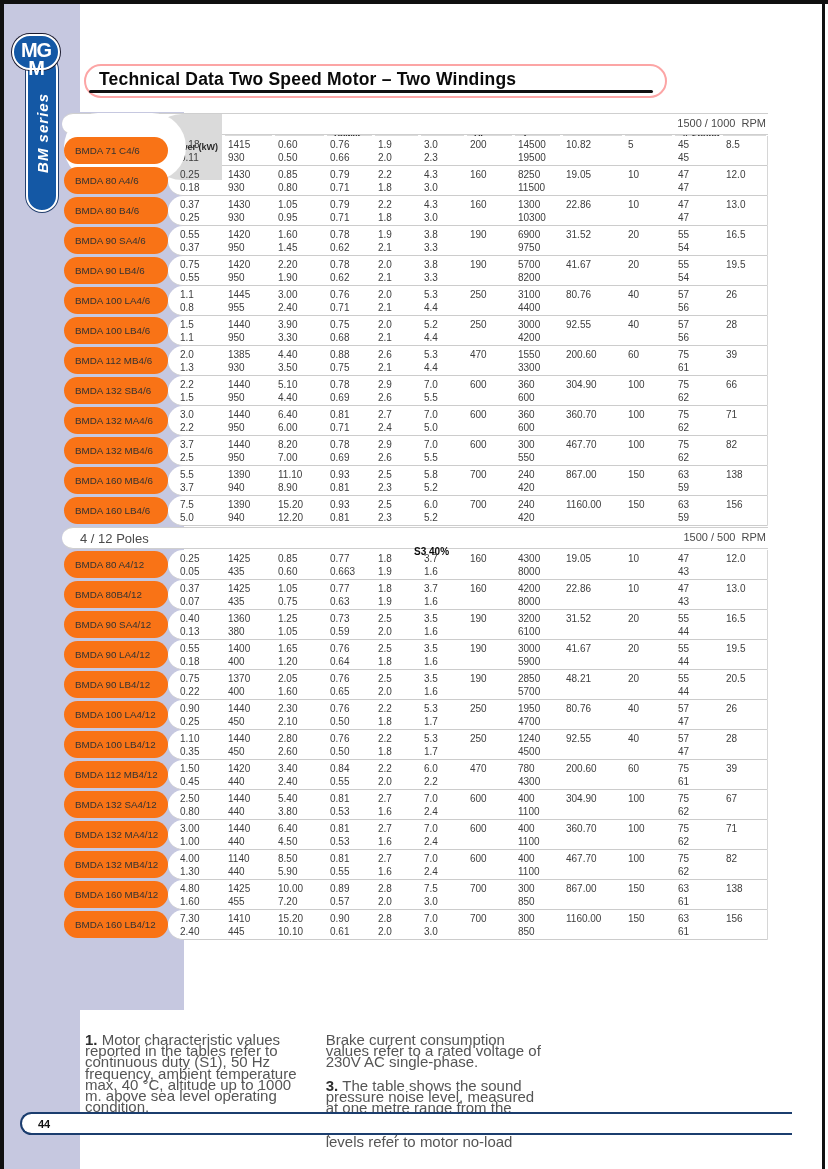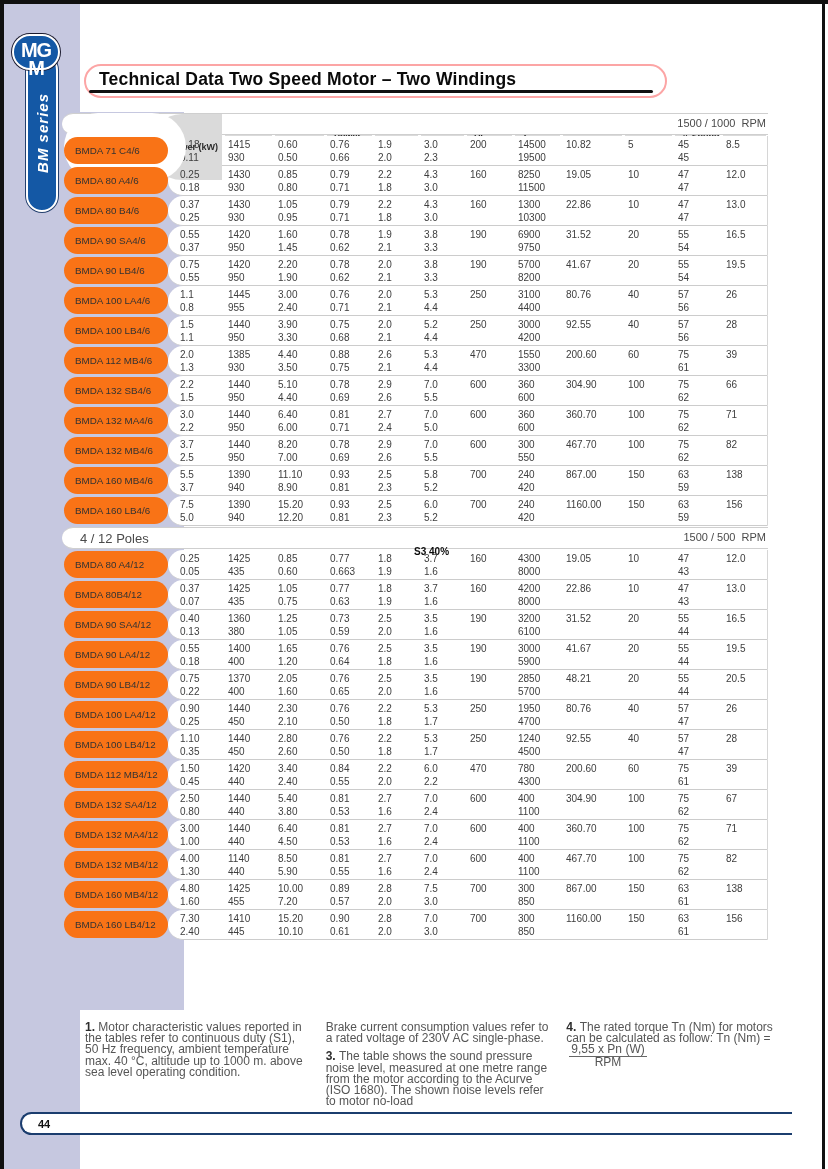--- a/index.html
+++ b/index.html
@@ -55,21 +55,21 @@
       border-radius:15px 0 0 15px;border-bottom:1px solid #cccccc;border-right:1px solid #d6d6d6;
       box-sizing:border-box;}
   .mpill{position:absolute;left:2px;top:1px;bottom:2px;width:104px;background:#f97316;border-radius:14px;
       z-index:2;display:flex;align-items:center;padding-left:11px;box-sizing:border-box;
       font-size:9.8px;color:#333;white-space:nowrap;}
   .dflex{position:absolute;left:112px;top:3px;right:0;display:flex;z-index:1;}
   .dcell{font-size:10px;color:#3d3d3d;line-height:12.5px;padding-left:6px;box-sizing:border-box;white-space:nowrap;}
 
   .footnotes{position:absolute;left:85px;top:1022px;width:706px;display:flex;gap:16px;z-index:2;}
   .fn-col{width:232px;}
-  .fn{font-size:12px;line-height:11.2px;color:#555;margin:0 0 7px 0;}
+  .fn{font-size:15px;line-height:11.2px;color:#555;margin:12px 0 7px 0;}
   .fn b{color:#2e2e2e;}
   .frac{display:inline-block;vertical-align:top;text-align:center;margin-left:3px;}
   .frac .fnum{display:block;border-bottom:1px solid #666;padding:0 2px;}
   .frac .fden{display:block;}
 
   .footer-bar{position:absolute;left:20px;top:1112px;width:772px;height:23px;border:2px solid #1b3d6e;
       border-right:none;border-radius:12px 0 0 12px;box-sizing:border-box;background:#fff;z-index:10;}
   .pagenum{margin-left:16px;font-size:11px;font-weight:bold;line-height:19px;color:#111;display:inline-block;}
 </style>
 </head>
@@ -1468,19 +1468,18 @@
 
 <div class="footnotes" id="footnotes">
     <div class="fn-col">
       <div class="fn"><b>1. </b>Motor characteristic values reported in the tables refer to continuous duty (S1), 50 Hz frequency, ambient temperature max. 40 °C, altitude up to 1000 m. above sea level operating condition.</div>
     </div>
     <div class="fn-col">
       <div class="fn">Brake current consumption values refer to a rated voltage of 230V AC single-phase.</div>
       <div class="fn"><b>3. </b>The table shows the sound pressure noise level, measured at one metre range from the motor according to the Acurve (ISO 1680). The shown noise levels refer to motor no-load</div>
     </div>
     <div class="fn-col">
-      <div class="fn"><b>4. </b>The rated torque Tn (Nm) for motors can be calculated as follow: Tn (Nm) = <span class="frac"><span class="fnum">9,55 x Pn (W)</span><span class="fden">RPM</span></span></div>
     </div>
   </div>
 
 <div class="footer-bar">
   <span class="pagenum">44</span>
 </div>
 
 </body></html>

